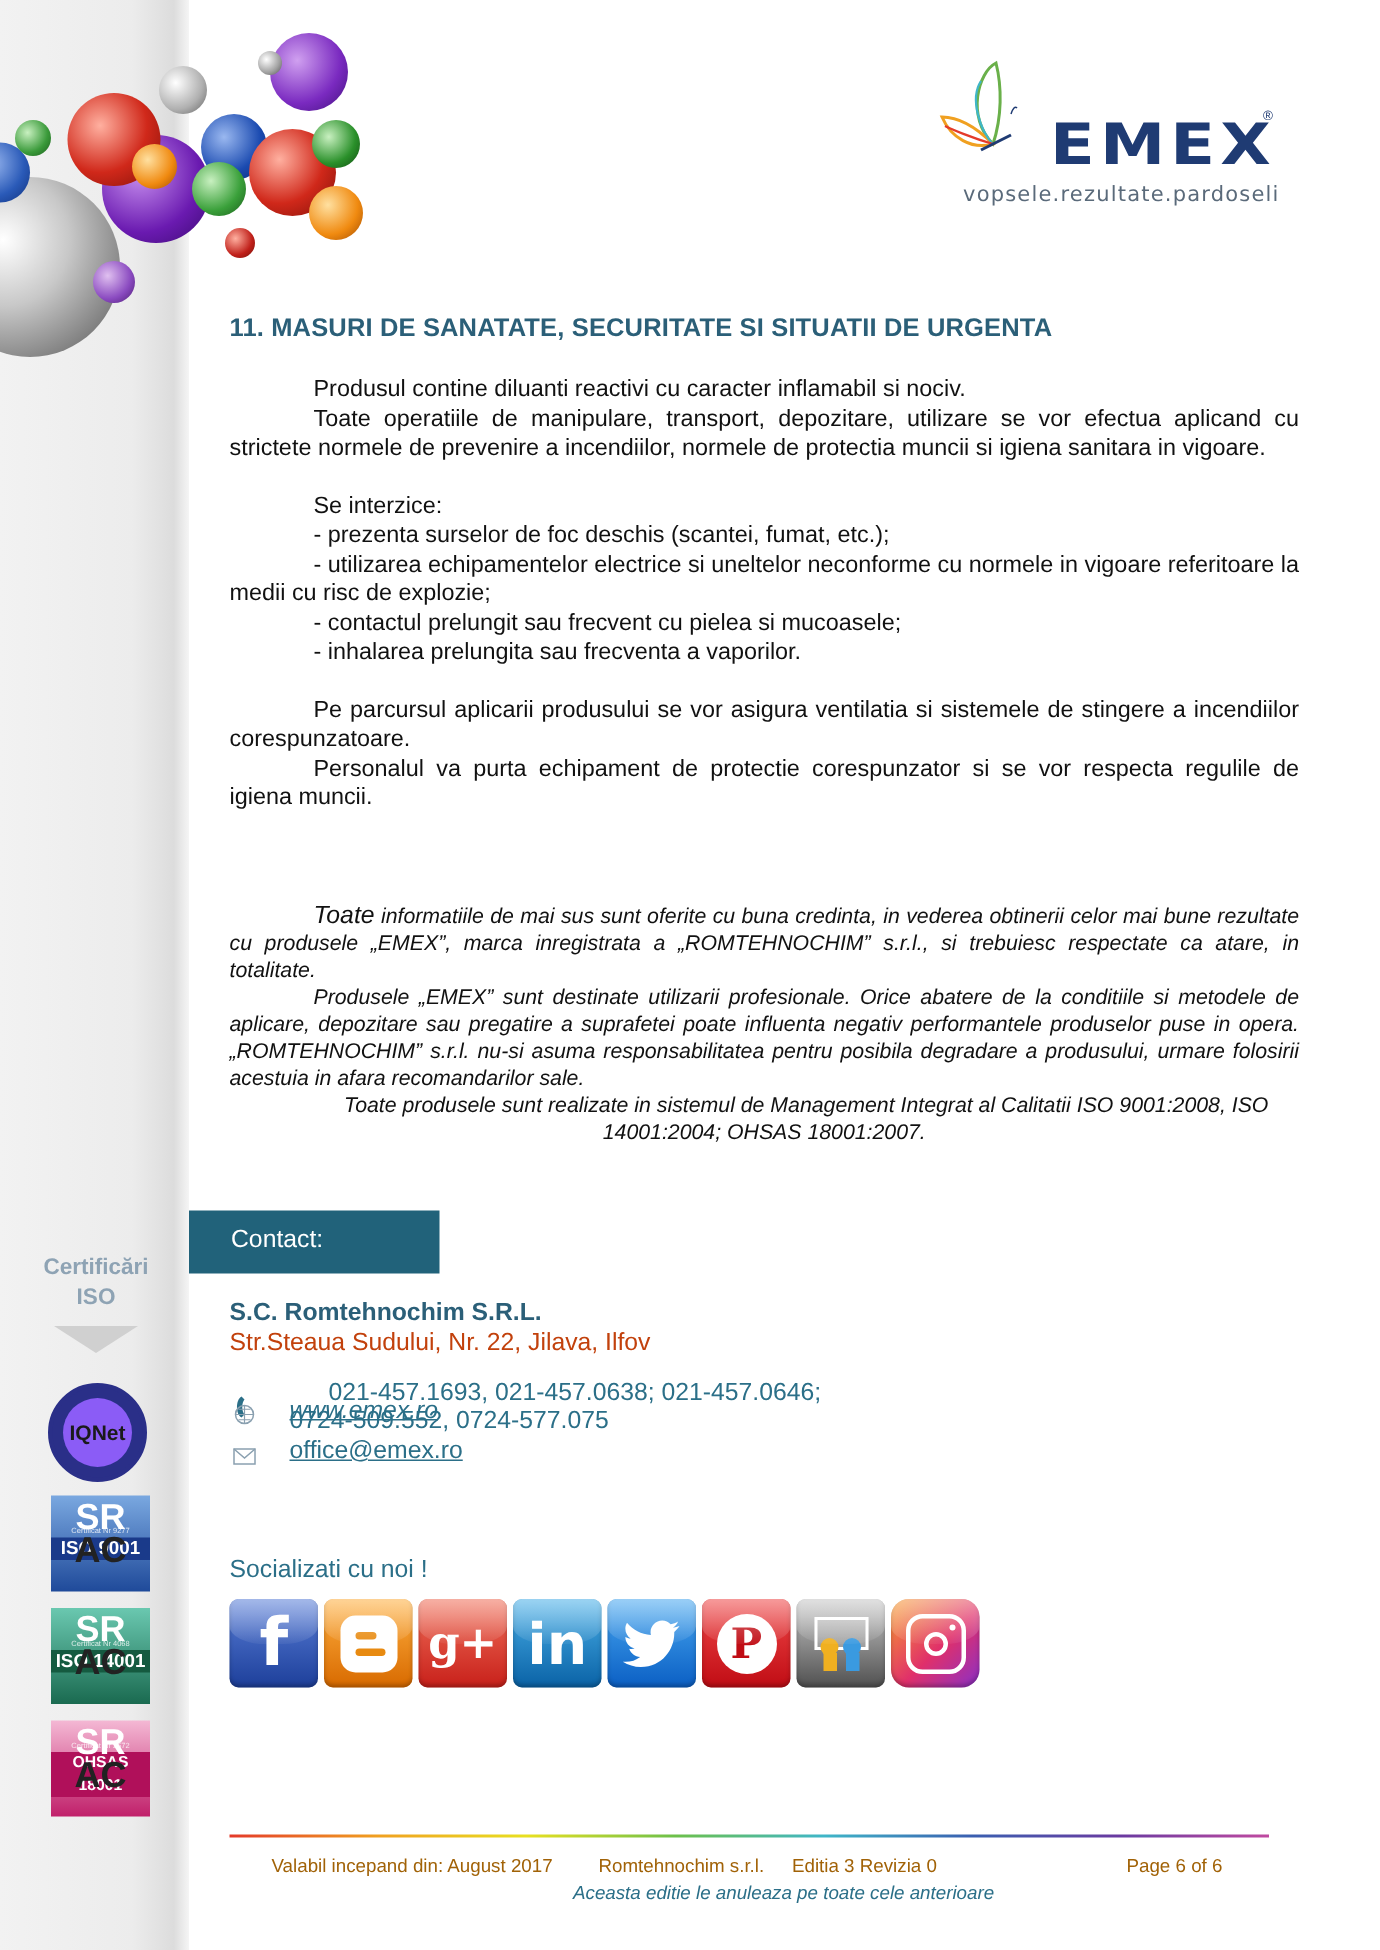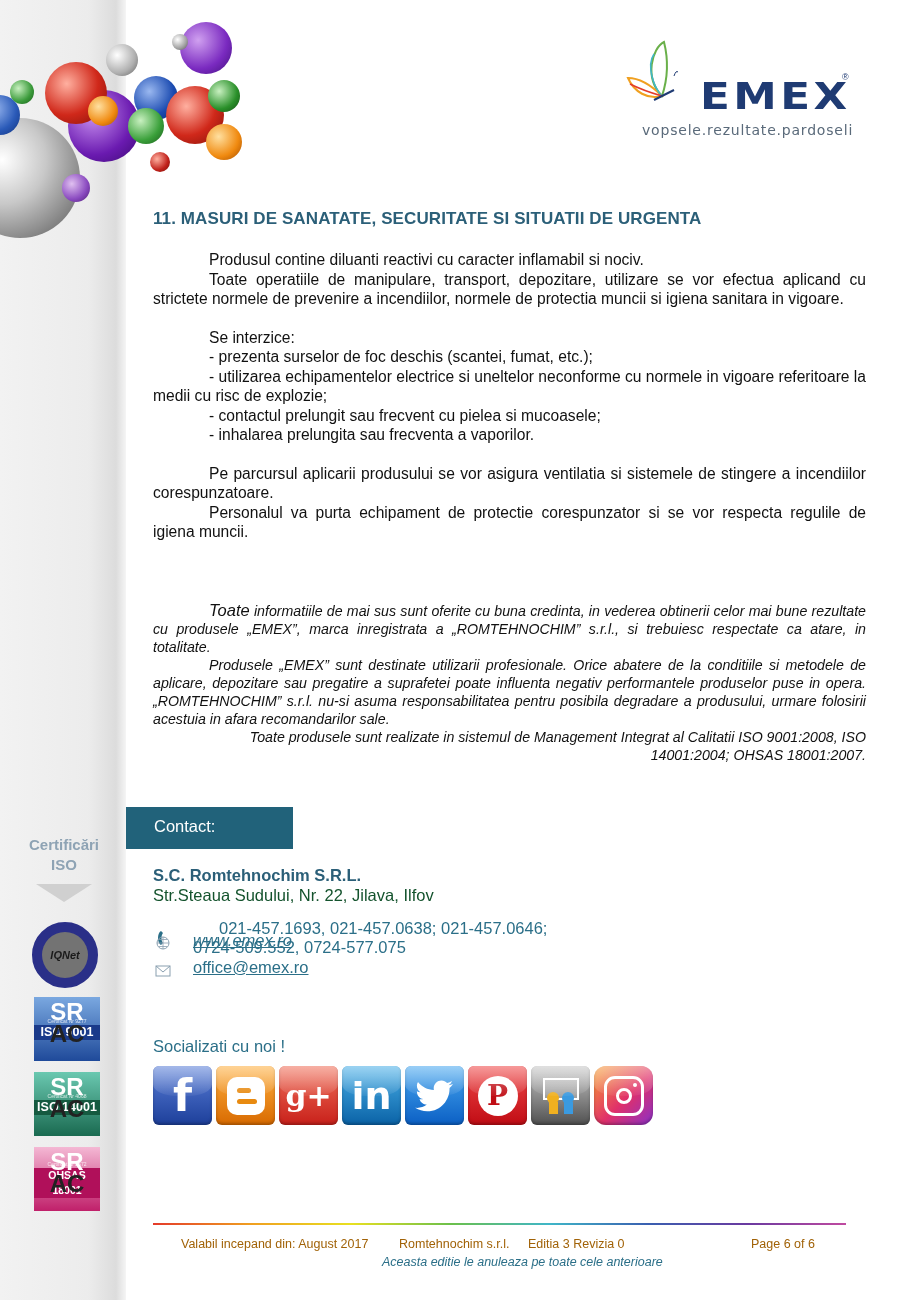--- a/index.html
+++ b/index.html
@@ -45,21 +45,21 @@
   .italic-block { top: 601px; font-style: italic; }
   .italic-block .para { font-size: 14.2px; line-height: 18px; }
   .italic-block .lead { font-size: 16.5px; }
 
   
   .contact-box {
     position: absolute; left: 126px; top: 807px; width: 167px; height: 42px;
     background: #21627a; color: #fff; font-size: 16.5px; padding: 10px 0 0 28px;
   }
   .company { position: absolute; left: 153px; top: 866px; font-size: 16.5px; font-weight: bold; color: #2b5f78; }
-  .address { position: absolute; left: 153px; top: 886px; font-size: 16.5px; color: #14532d; }
+  .address { position: absolute; left: 153px; top: 886px; font-size: 16.5px; color: #c2410c; }
 
   .contact-row { position: absolute; left: 153px; font-size: 16.5px; color: #2b6f88; line-height: 19.5px; }
   .contact-row .ico { position: absolute; left: 0; width: 20px; height: 18px; color: #2b6f88; }
   .contact-row .txt { position: absolute; left: 40px; white-space: nowrap; }
   .link { text-decoration: underline; color: #2b6f88; }
 
   .social-title { position: absolute; left: 153px; top: 1037px; font-size: 16.5px; color: #2b6f88; }
   .social-row { position: absolute; left: 153px; top: 1066px; height: 60px; display: flex; gap: 4px; }
   .soc {
     width: 59px; height: 59px; border-radius: 6px; position: relative; overflow: hidden;
@@ -79,22 +79,22 @@
   }
   .cert-arrow {
     position: absolute; left: 36px; top: 884px; width: 0; height: 0;
     border-left: 28px solid transparent; border-right: 28px solid transparent; border-top: 18px solid #d0d0d0;
   }
   .iqnet {
     position: absolute; left: 32px; top: 922px; width: 66px; height: 66px; border-radius: 50%;
     background: #2a2f88; border: 3px solid #2a2f88; display: flex; align-items: center; justify-content: center;
   }
   .iqnet-inner {
-    width: 46px; height: 46px; border-radius: 50%; background: #737373; display: flex;
-    align-items: center; justify-content: center; font-size: 11px; font-weight: bold; color: #1a1a1a; font-style: italic;
+    width: 46px; height: 46px; border-radius: 50%; background: #8b5cf6; display: flex;
+    align-items: center; justify-content: center; font-size: 14px; font-weight: bold; color: #1a1a1a;
   }
   .srac {
     position: absolute; left: 34px; width: 66px; height: 64px; overflow: hidden;
     display: flex; flex-direction: column; justify-content: center; align-items: center;
   }
   .srac .mark { position: absolute; top: 4px; left: 0; width: 100%; text-align: center; font-size: 24px; font-weight: bold; line-height: 22px; color: #222; }
   .srac .mark span { display: block; }
   .srac .cert-no { font-size: 5px; color: #fff; opacity: .8; margin-bottom: 1px; }
   .srac .std { width: 100%; text-align: center; font-size: 12.5px; font-weight: bold; color: #fff; line-height: 15px; }
 
@@ -156,21 +156,21 @@
   <p class="para indent">- contactul prelungit sau frecvent cu pielea si mucoasele;</p>
   <p class="para indent">- inhalarea prelungita sau frecventa a vaporilor.</p>
   <div class="gap"></div>
   <p class="para indent">Pe parcursul aplicarii produsului se vor asigura ventilatia si sistemele de stingere a incendiilor corespunzatoare.</p>
   <p class="para indent">Personalul va purta echipament de protectie corespunzator si se vor respecta regulile de igiena muncii.</p>
 </div>
 
 <div class="content italic-block" style="position:absolute;">
   <p class="para indent"><span class="lead">Toate</span><span> informatiile de mai sus sunt oferite cu buna credinta, in vederea obtinerii celor mai bune rezultate cu produsele „EMEX”, marca inregistrata a „ROMTEHNOCHIM” s.r.l., si trebuiesc respectate ca atare, in totalitate.</span></p>
   <p class="para indent">Produsele „EMEX” sunt destinate utilizarii profesionale. Orice abatere de la conditiile si metodele de aplicare, depozitare sau pregatire a suprafetei poate influenta negativ performantele produselor puse in opera. „ROMTEHNOCHIM” s.r.l. nu-si asuma responsabilitatea pentru posibila degradare a produsului, urmare folosirii acestuia in afara recomandarilor sale.</p>
-  <p class="para indent" style="text-align:right;font-style:italic;">Toate produsele sunt realizate in sistemul de Management Integrat al Calitatii ISO 9001:2008, ISO 14001:2004; OHSAS 18001:2007.</p>
+  <p class="para indent" style="text-align:center;font-style:italic;">Toate produsele sunt realizate in sistemul de Management Integrat al Calitatii ISO 9001:2008, ISO 14001:2004; OHSAS 18001:2007.</p>
 </div>
 
 <div class="contact-box">Contact:</div>
 <div class="company">S.C. Romtehnochim S.R.L.</div>
 <div class="address">Str.Steaua Sudului, Nr. 22, Jilava, Ilfov</div>
 
 <div class="contact-row" style="top:919px;width:420px;height:40px;">
   <svg class="ico" viewBox="0 0 20 18" style="top:10px;">
     <path d="M8 2 C4 4 4 14 8 16 L10 14 C8 12 8 6 10 4 Z" fill="#2b6f88"></path>
   </svg>

